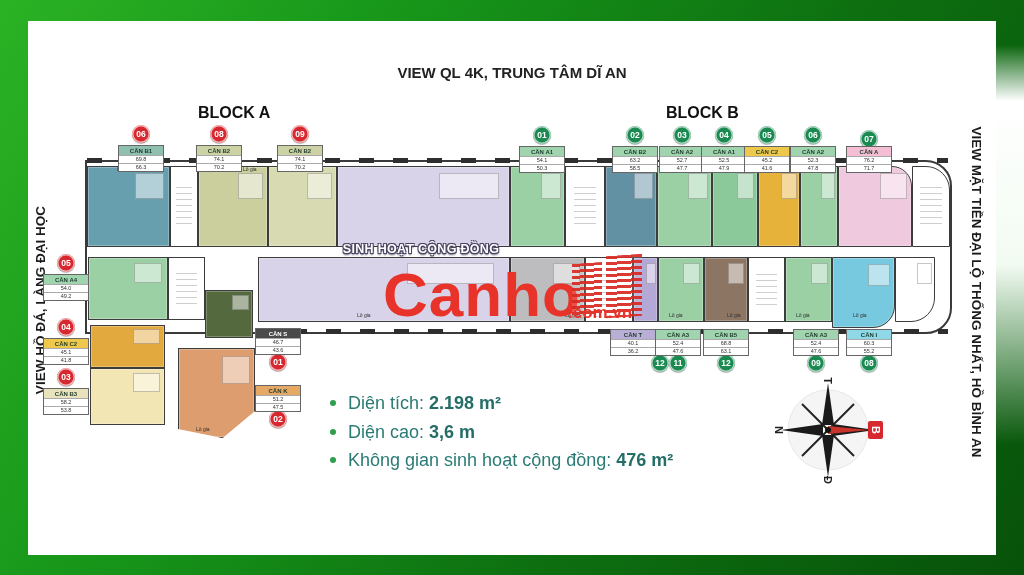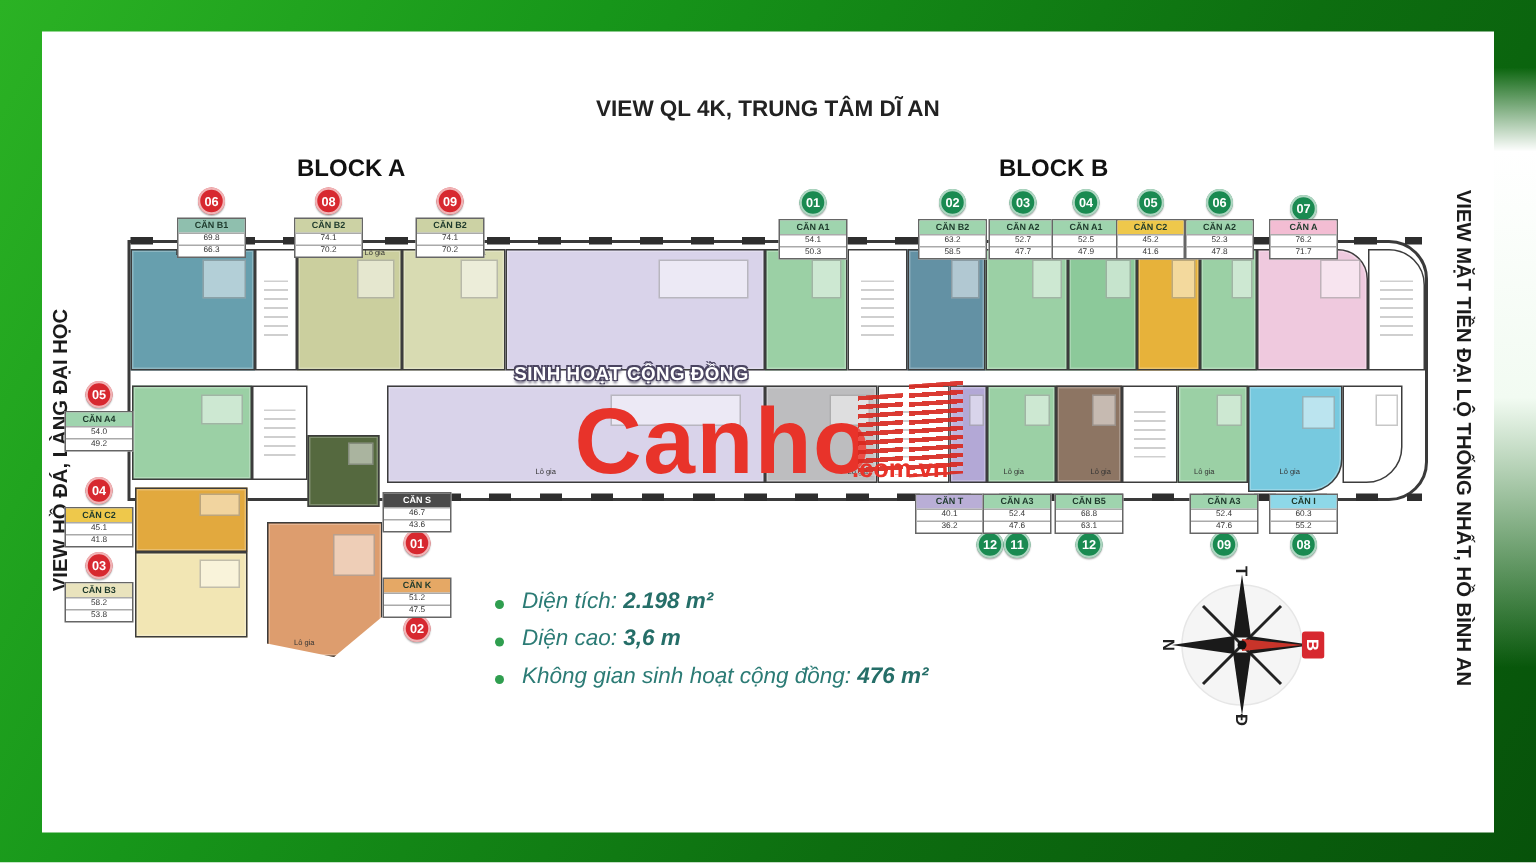--- a/index.html
+++ b/index.html
@@ -44,21 +44,21 @@
   .badge{position:absolute;width:18px;height:18px;border-radius:50%;z-index:7;color:#fff;
     font-size:8.5px;font-weight:bold;display:flex;align-items:center;justify-content:center;
     box-shadow:inset 0 0 0 1.5px rgba(255,255,255,.65),0 1px 1px rgba(0,0,0,.3);}
   .chip{position:absolute;width:46px;z-index:7;border:1px solid #666;background:#fff;box-sizing:border-box;}
   .chip .head{height:9px;font-size:6px;font-weight:bold;color:#1e3a2c;display:flex;align-items:center;justify-content:center;line-height:1;}
   .chip .head.darkhead{color:#fff;}
   .chip .row{height:7px;font-size:5.5px;color:#333;border-top:1px solid #aaa;display:flex;align-items:center;justify-content:center;line-height:1;}
 
   
   .stats{position:absolute;left:325px;top:392px;margin:0;padding:0;list-style:none;z-index:8;}
-  .stats li{position:relative;padding-left:23px;margin-bottom:6px;font-size:15px;color:#2b7b75;line-height:1.25;font-style:italic;}
+  .stats li{position:relative;padding-left:23px;margin-bottom:6px;font-size:18px;color:#2b7b75;line-height:1.25;}
   .stats li::before{content:"";position:absolute;left:5px;top:8px;width:6px;height:6px;border-radius:50%;background:#2f9e4f;}
   .stats b{font-weight:bold;color:#256e68;}
 
   
   .watermark{position:absolute;z-index:6;}
   .wm-brand{position:absolute;left:383px;top:264px;font-size:62px;font-weight:bold;color:#e8332a;letter-spacing:1px;line-height:1;}
   .wm-suffix{position:absolute;left:568px;top:303px;font-size:17px;font-weight:bold;color:#e8332a;}
   .wm-building{position:absolute;left:572px;top:255px;width:72px;height:62px;opacity:.92;}
   .wm-building .tw{position:absolute;background:repeating-linear-gradient(180deg,#d92b22 0 3px,rgba(255,255,255,.15) 3px 6px);}
   .wm-building .tw1{left:0;top:8px;width:30px;height:54px;transform:skewY(-4deg);}

